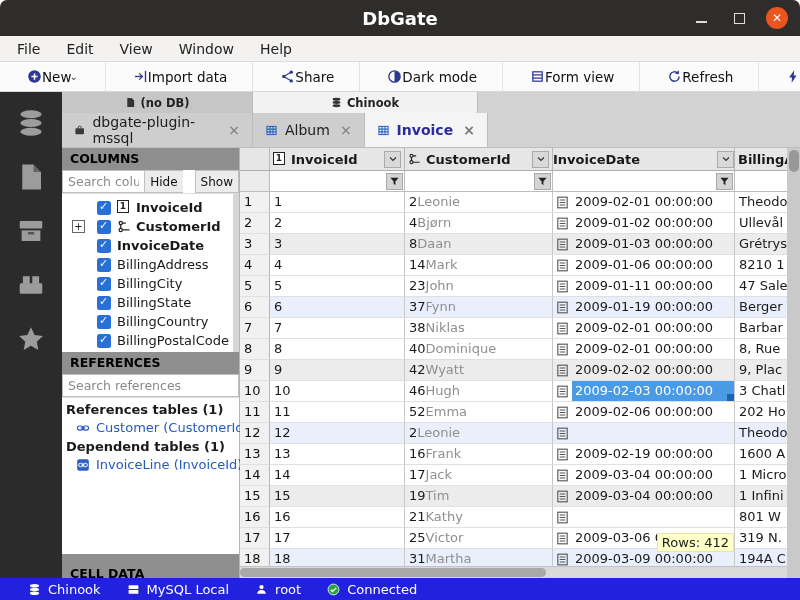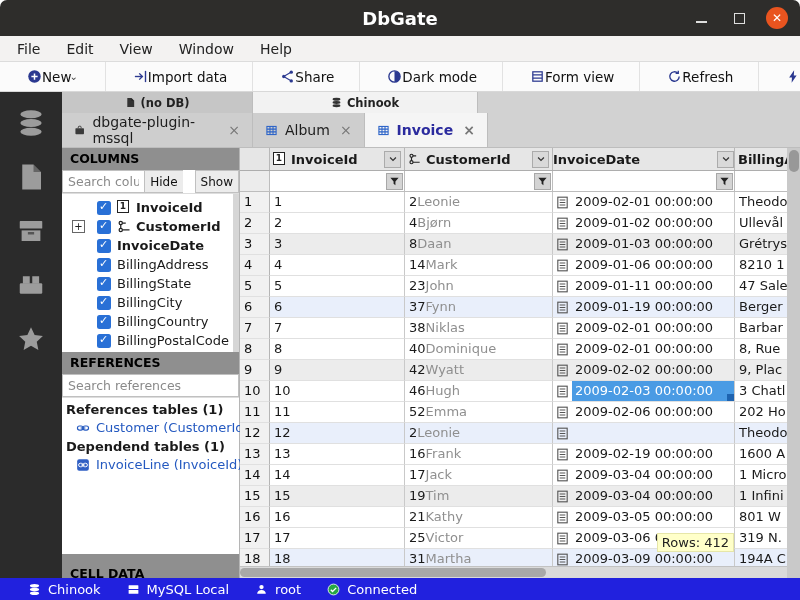--- a/index.html
+++ b/index.html
@@ -373,28 +373,28 @@
                 <span class="expandbox"></span>
                 <span class="cbx"></span>
 
                 <span class="colname">BillingAddress</span>
               </div>
 
               <div class="colitem">
                 <span class="expandbox"></span>
                 <span class="cbx"></span>
 
-                <span class="colname">BillingState</span>
+                <span class="colname">BillingCity</span>
               </div>
 
               <div class="colitem">
                 <span class="expandbox"></span>
                 <span class="cbx"></span>
 
-                <span class="colname">BillingCity</span>
+                <span class="colname">BillingState</span>
               </div>
 
               <div class="colitem">
                 <span class="expandbox"></span>
                 <span class="cbx"></span>
 
                 <span class="colname">BillingCountry</span>
               </div>
 
               <div class="colitem">
@@ -777,21 +777,20 @@
                   <div class="cell c-n">16</div>
                   <div class="cell c-id">16</div>
                   <div class="cell c-cust"><span>21</span><span class="custname">Kathy</span></div>
                   <div class="cell c-date">
                     <span class="dicon i">
                       <svg viewBox="0 0 24 24" fill="none" stroke="currentColor" stroke-width="1.8">
                         <rect x="4.5" y="3.5" width="15" height="17"></rect>
                         <path d="M7.5 8h9M7.5 12h9M7.5 16h9"></path>
                       </svg>
                     </span>
-                    <span class="dtext">2009-03-05 00:00:00</span>
                   </div>
                   <div class="cell c-bill">801 W</div>
                 </div>
 
                 <div class="gr">
                   <div class="cell c-n">17</div>
                   <div class="cell c-id">17</div>
                   <div class="cell c-cust"><span>25</span><span class="custname">Victor</span></div>
                   <div class="cell c-date">
                     <span class="dicon i">

